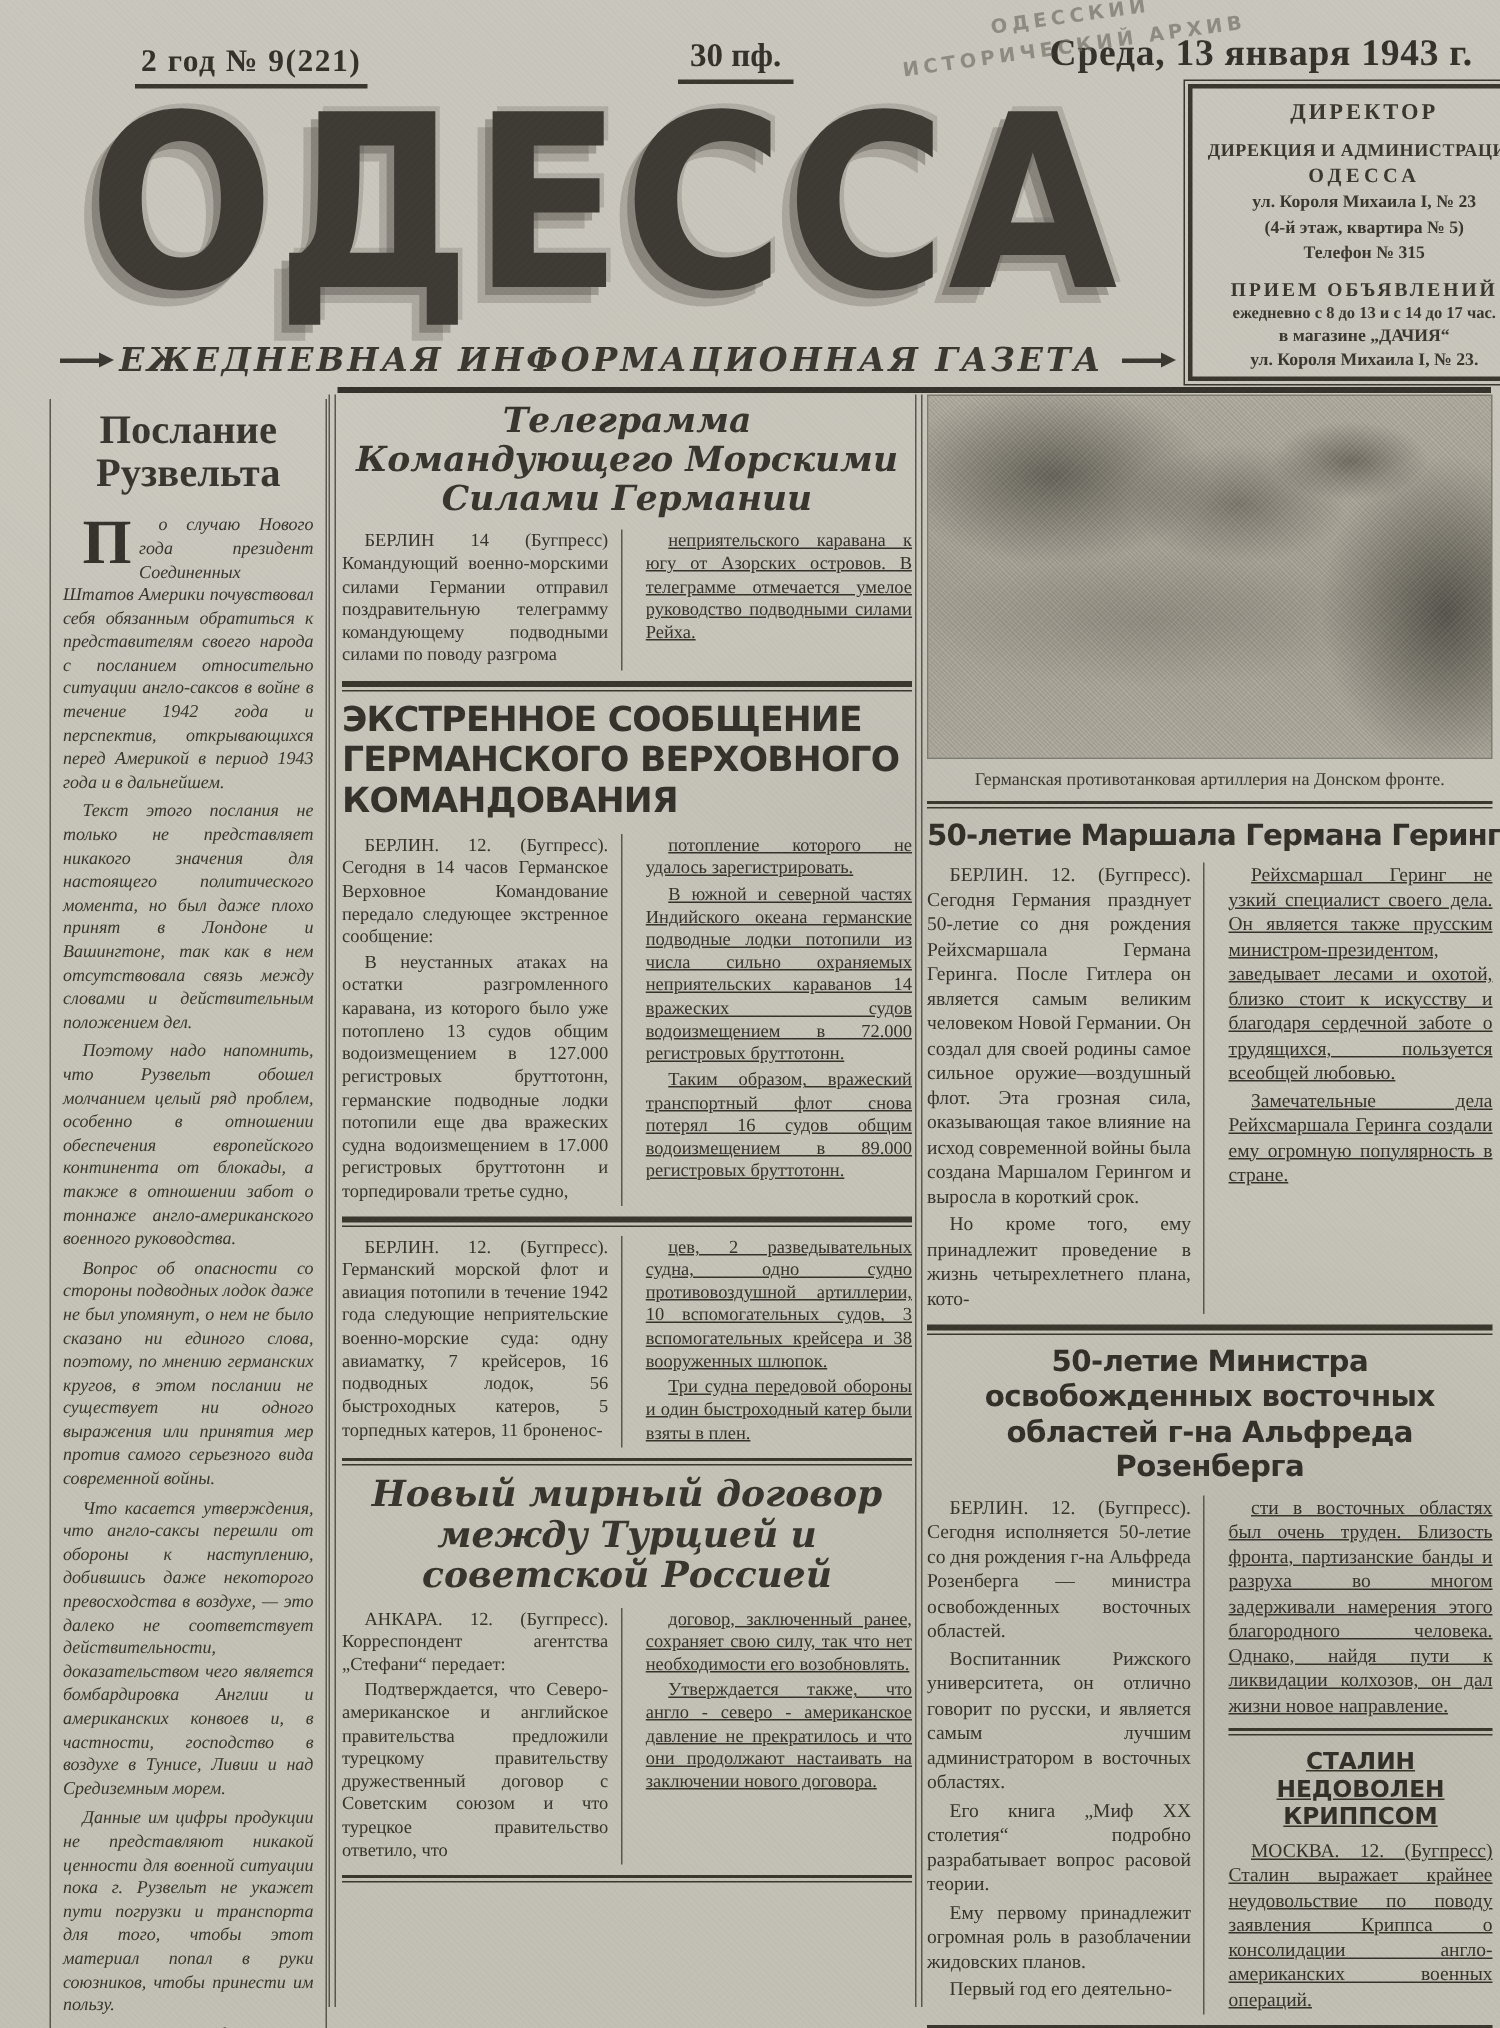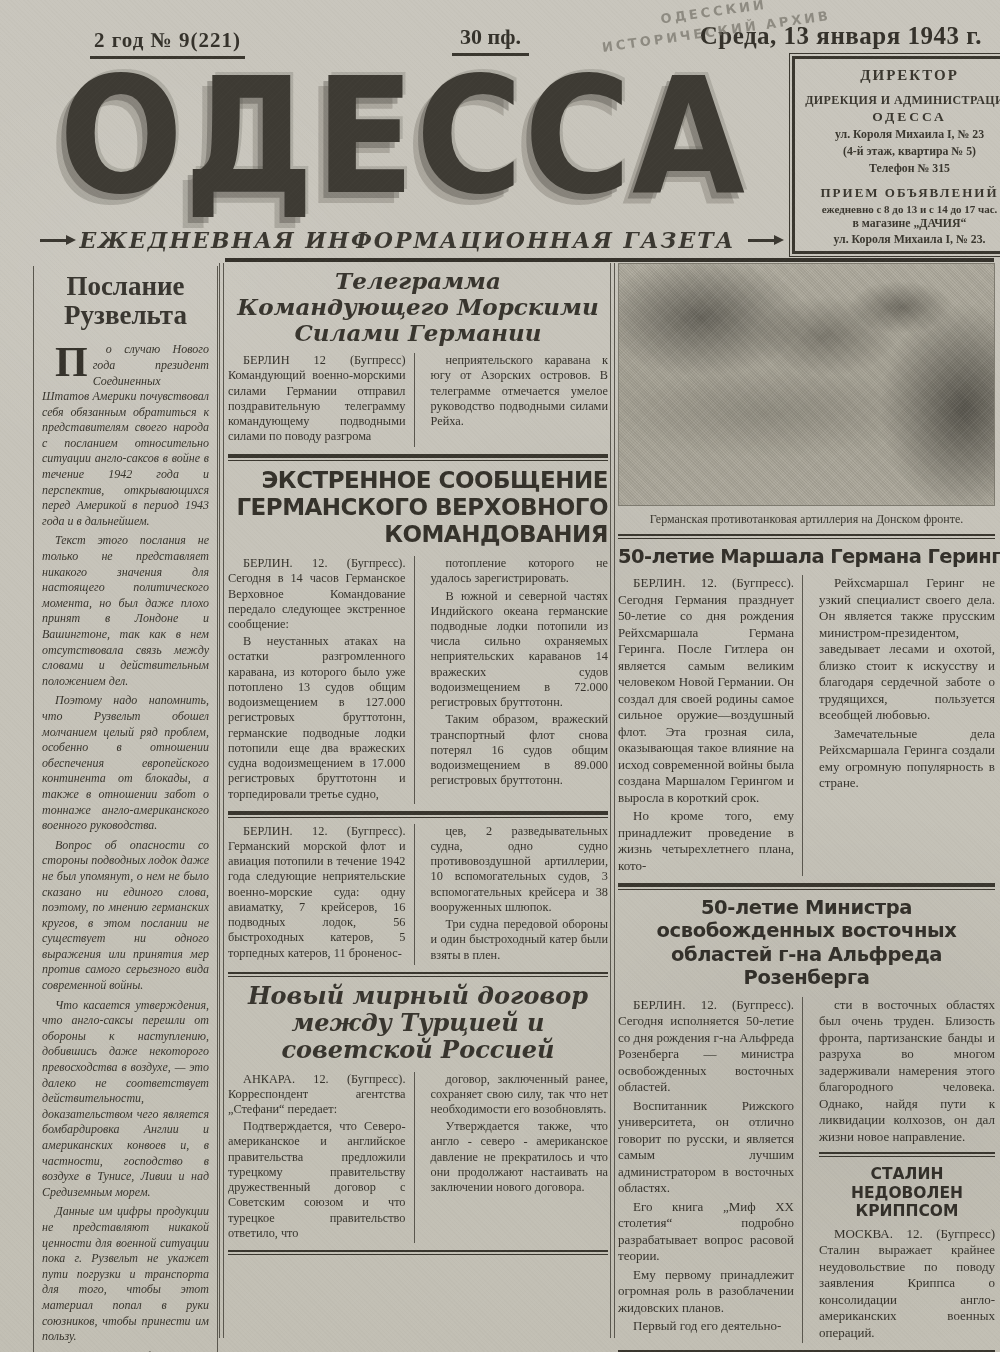--- a/index.html
+++ b/index.html
@@ -53,40 +53,40 @@
   .body-toprule{position:absolute;left:225px;right:6px;top:258px;height:4px;background:#35322b;}
   .vdiv{position:absolute;top:263px;bottom:14px;width:3px;
     border-left:1px solid #5a574e;border-right:1px solid #5a574e;}
   .vdiv1{left:219px;} .vdiv2{left:610px;}
 
   
   .hrule{border-top:4px solid #3a372f;border-bottom:1px solid #3a372f;height:2px;margin:7px 0 6px;}
   .hrule.thin{border-top:2px solid #3a372f;height:2px;}
   .twocol{display:flex;}
   .subcol{flex:1;min-width:0;}
-  .subcol + .subcol{border-left:1px solid #5a574e;padding-left:16px;margin-left:8px;}
+  .subcol + .subcol{border-left:1px solid #5a574e;padding-left:16px;margin-left:8px;text-decoration:underline;}
   .bp{font-size:12.3px;line-height:1.24;text-align:justify;text-indent:15px;margin:0 0 2px;color:#36332c;}
   .caption{text-align:center;font-size:12px;color:#3a372f;margin-top:6px;}
 
   
   .left-col{position:absolute;left:33px;top:266px;width:185px;box-sizing:border-box;
     border-left:1px solid #5a574e;border-right:1px solid #5a574e;padding:2px 8px 0;}
   .roos-title{font-weight:bold;font-size:27px;line-height:1.08;text-align:center;
     color:#393630;margin:4px 0 12px;}
   .roos p{font-style:italic;font-size:12px;line-height:1.3;text-align:justify;
     text-indent:13px;margin:0 0 4px;color:#38352d;}
   .dropcap{float:left;font-style:normal;font-weight:bold;font-size:42px;line-height:.82;
     padding:3px 5px 0 0;color:#36332c;}
 
   
   .mid-col{position:absolute;left:228px;top:266px;width:380px;}
   .tele-title{font-family:"DejaVu Serif",serif;font-style:italic;font-weight:bold;
     font-size:23px;line-height:1.12;text-align:center;color:#38352e;margin:2px 0 8px;}
   .extra-title{font-family:"DejaVu Sans",sans-serif;font-weight:bold;font-size:23px;
-    line-height:1.18;text-align:right;color:#35322b;margin:4px 0 8px;letter-spacing:-.5px;}
+    line-height:1.18;text-align:left;color:#35322b;margin:4px 0 8px;letter-spacing:-.5px;}
   .sunk-title{font-family:"DejaVu Sans",sans-serif;font-weight:bold;font-size:21.5px;
     line-height:1.2;text-align:center;color:#35322b;margin:4px 0 8px;letter-spacing:-.5px;}
   .turkey-title{font-family:"DejaVu Serif",serif;font-style:italic;font-weight:bold;
     font-size:24px;line-height:1.12;text-align:center;color:#38352e;margin:4px 0 8px;}
   .photo{border:1px solid #7e7b70;box-sizing:border-box;position:relative;overflow:hidden;}
   .photo .grain{position:absolute;inset:0;
     background-image:repeating-linear-gradient(45deg, rgba(0,0,0,.07) 0 1px, transparent 1px 2px),
       repeating-linear-gradient(-45deg, rgba(255,255,255,.05) 0 1px, transparent 1px 3px);}
 
   
@@ -154,21 +154,21 @@
     <p>Но вопрос и цифрах столь растяжим, что это является сильным аргументом против самого Рузвельта. Он утверждает, что послал очень много военного материала в Китай, в то время, как маршал Чан-Кай-Шек публично жаловался на прекращение американских поставок вооружения.</p>
 
   </div>
 
   <div class="mid-col">
 
     <div>
       <div class="tele-title">Телеграмма Командующего Морскими Силами Германии</div>
       <div class="twocol">
         <div class="subcol">
-          <p class="bp">БЕРЛИН 12 (Бугпресс) Командующий военно-морскими силами Германии отправил поздравительную телеграмму командующему подводными силами по поводу разгрома</p>
+          <p class="bp">БЕРЛИН 14 (Бугпресс) Командующий военно-морскими силами Германии отправил поздравительную телеграмму командующему подводными силами по поводу разгрома</p>
         </div>
         <div class="subcol">
           <p class="bp">неприятельского каравана к югу от Азорских островов. В телеграмме отмечается умелое руководство подводными силами Рейха.</p>
         </div>
       </div>
       <div class="hrule"></div>
     </div>
 
     <div>
       <div class="extra-title">ЭКСТРЕННОЕ СООБЩЕНИЕ ГЕРМАНСКОГО ВЕРХОВНОГО КОМАНДОВАНИЯ</div>

